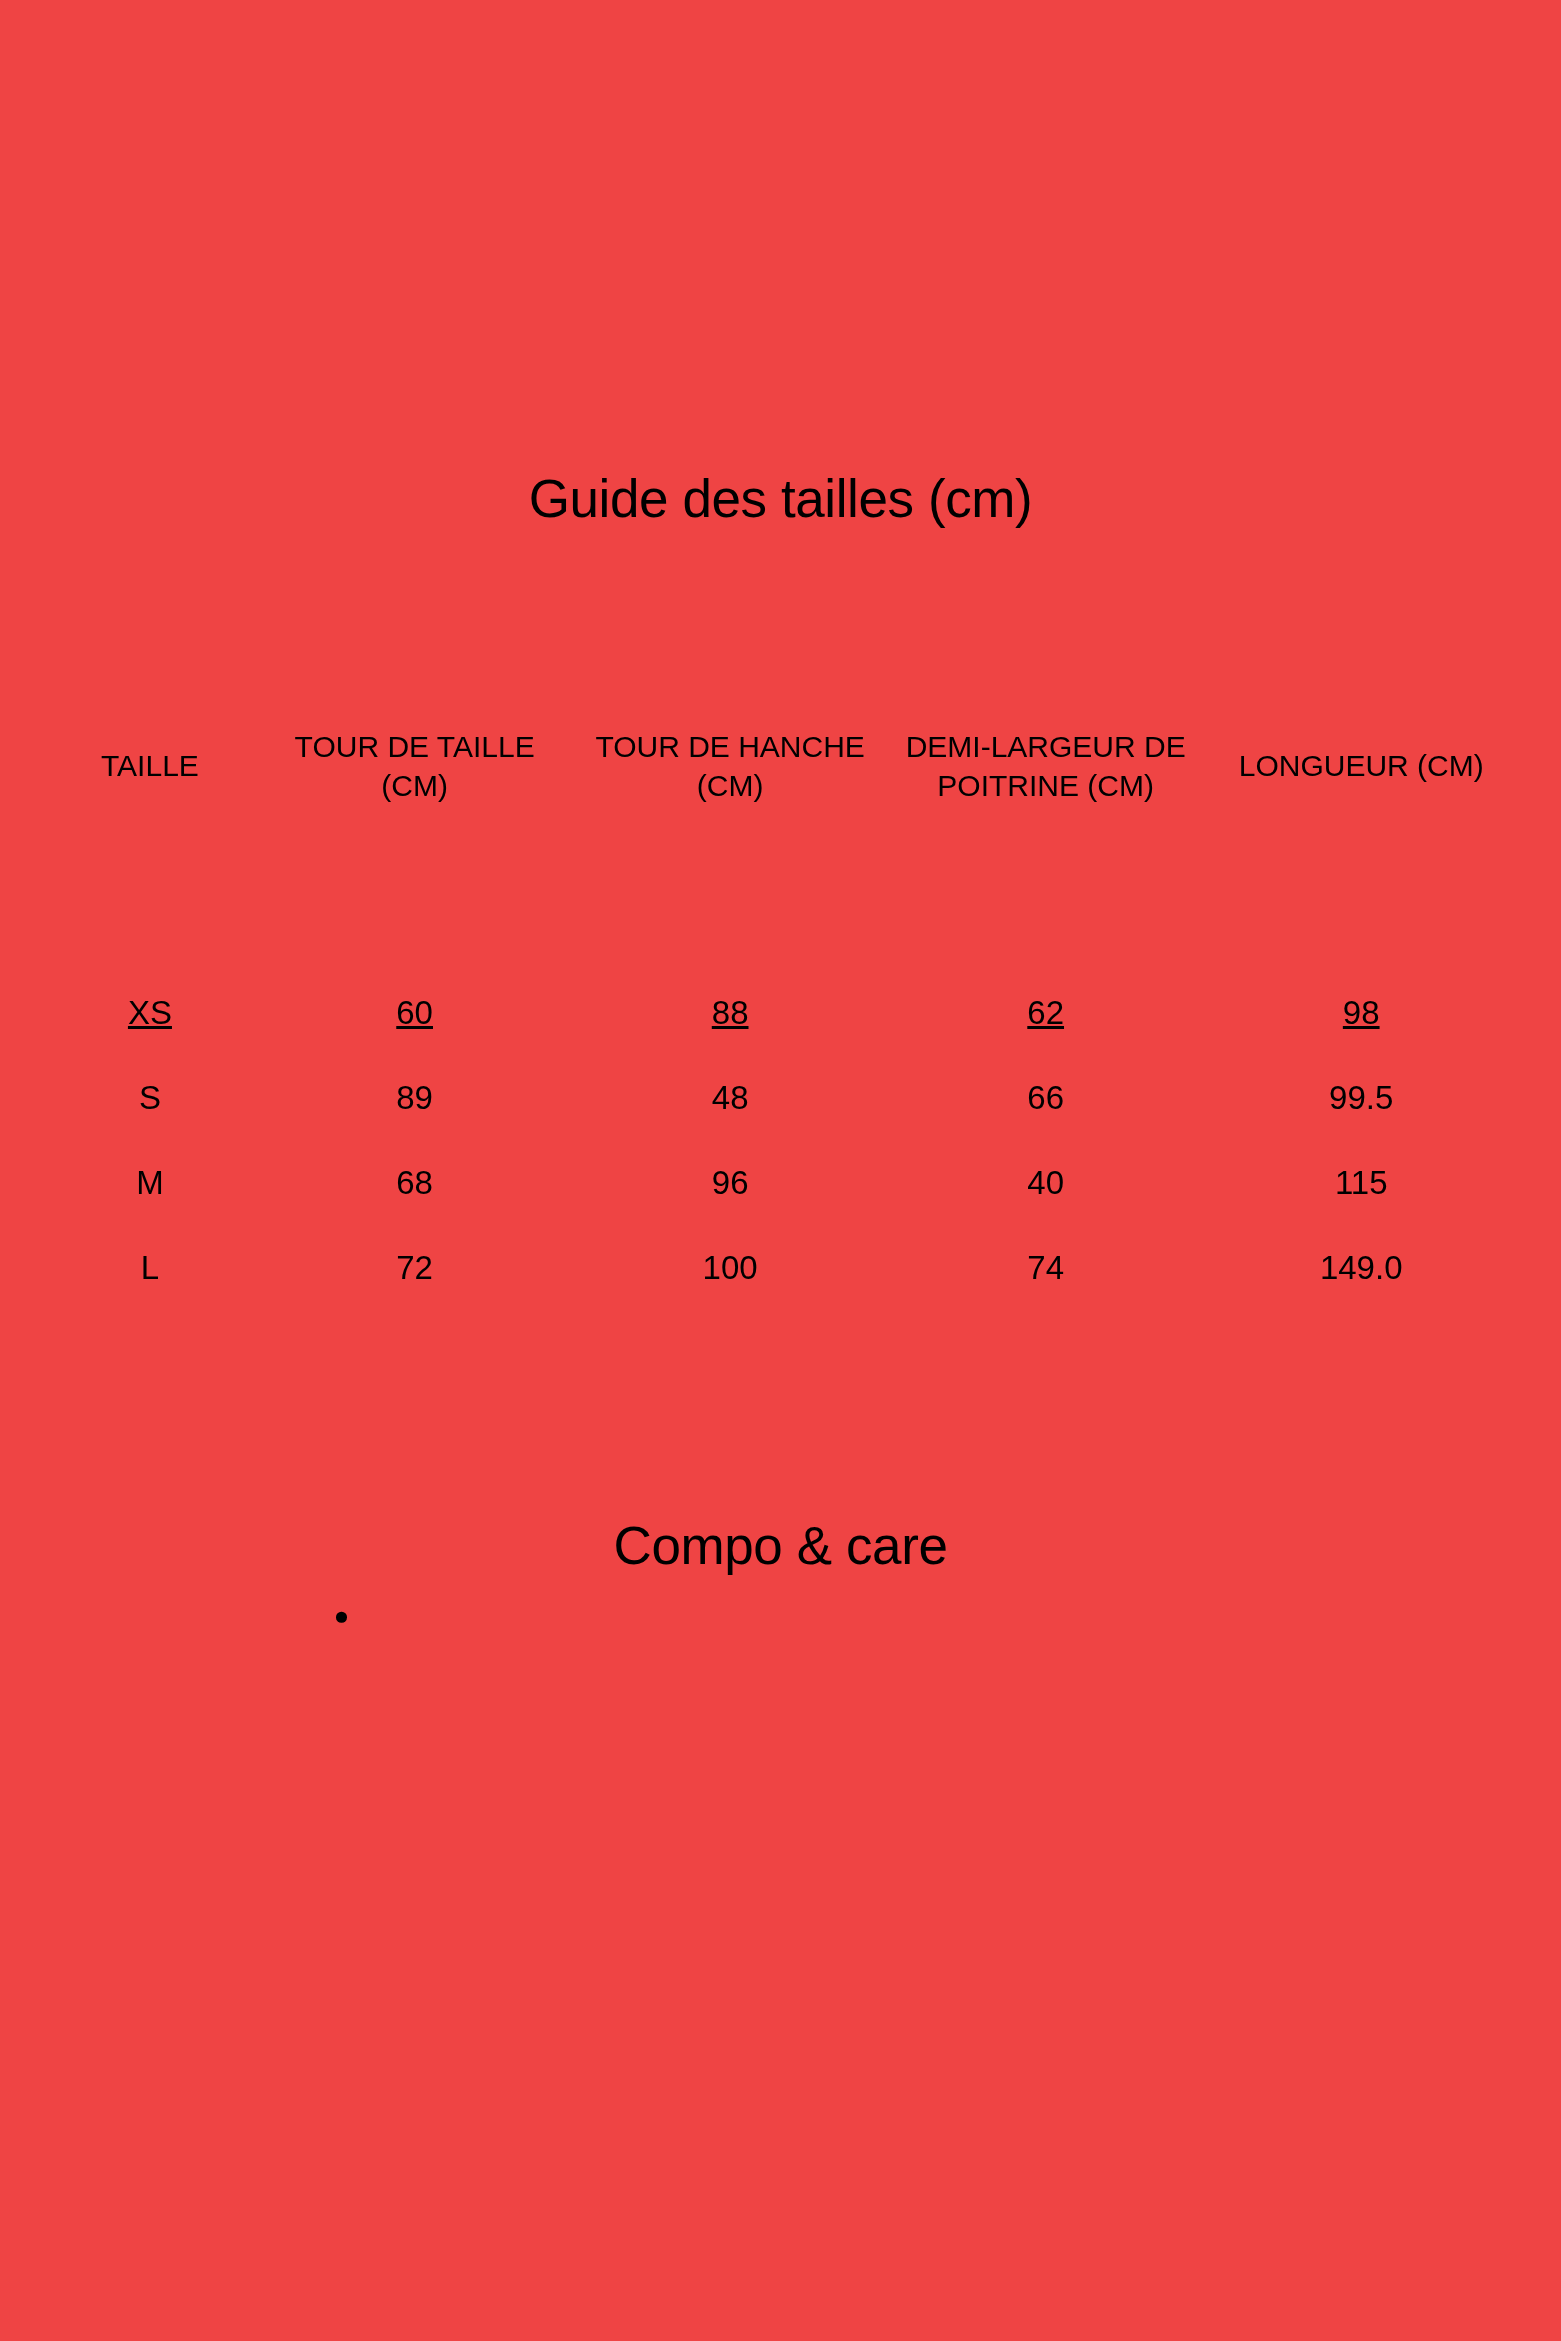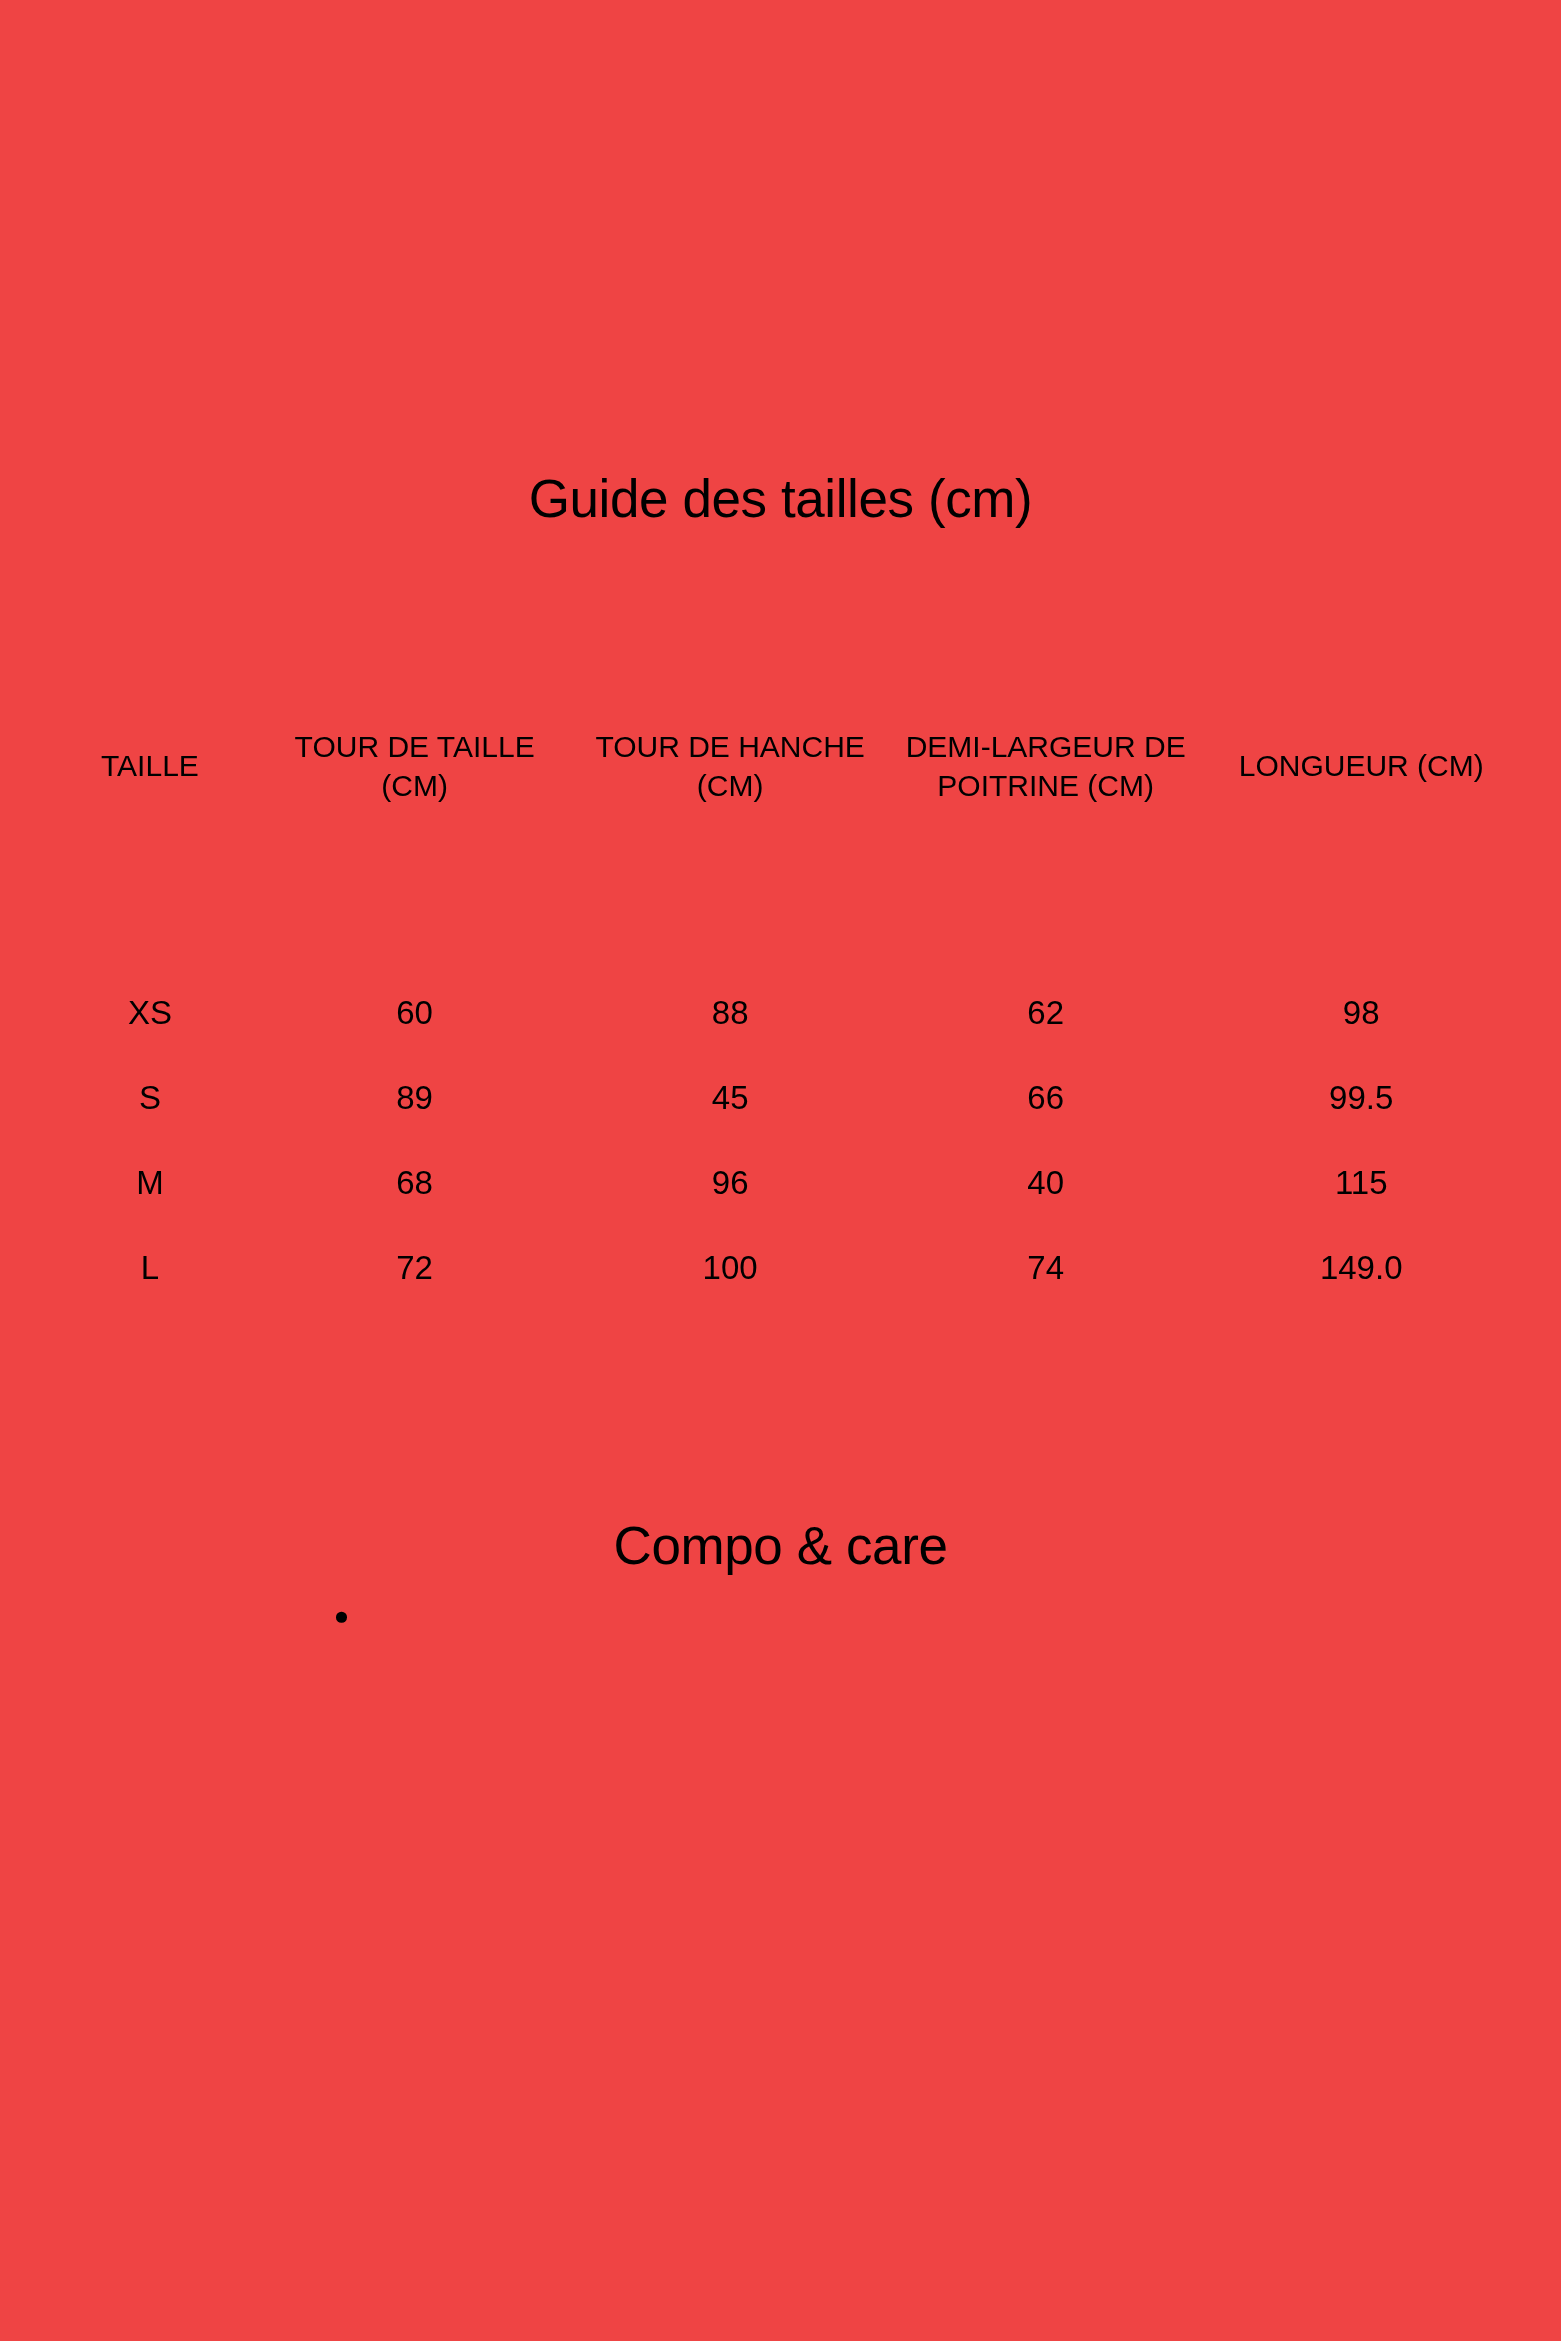--- a/index.html
+++ b/index.html
@@ -67,21 +67,21 @@
   .size-table td {
     font-size: 33px;
     font-weight: 400;
     line-height: 1.2;
     text-align: center;
     vertical-align: middle;
     height: 85px;
     padding: 0 8.5px;
     color: #000000;
   }
-  .size-table tbody tr:first-child td { padding-top: 5.7px; }
+  .size-table tbody tr:first-child td { padding-top: 5.7px; text-decoration: underline; }
 
   
   .compo-title {
     position: absolute;
     top: 1473px;
     left: 0;
     width: 1561px;
     text-align: center;
     font-size: 53px;
     line-height: 1.1;
@@ -149,21 +149,21 @@
       <tr>
         <td>XS</td>
         <td>60</td>
         <td>88</td>
         <td>62</td>
         <td>98</td>
       </tr>
       <tr>
         <td>S</td>
         <td>89</td>
-        <td>45</td>
+        <td>48</td>
         <td>66</td>
         <td>99.5</td>
       </tr>
       <tr>
         <td>M</td>
         <td>68</td>
         <td>96</td>
         <td>40</td>
         <td>115</td>
       </tr>

